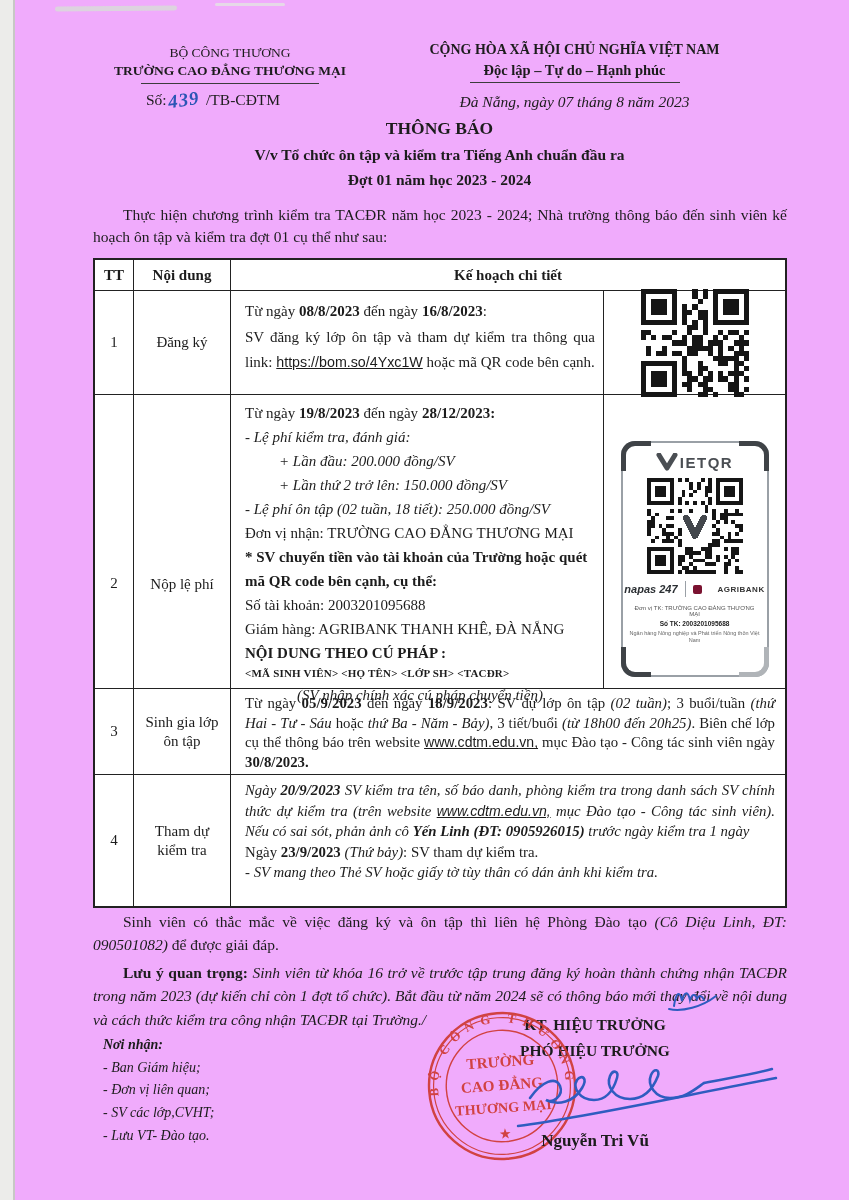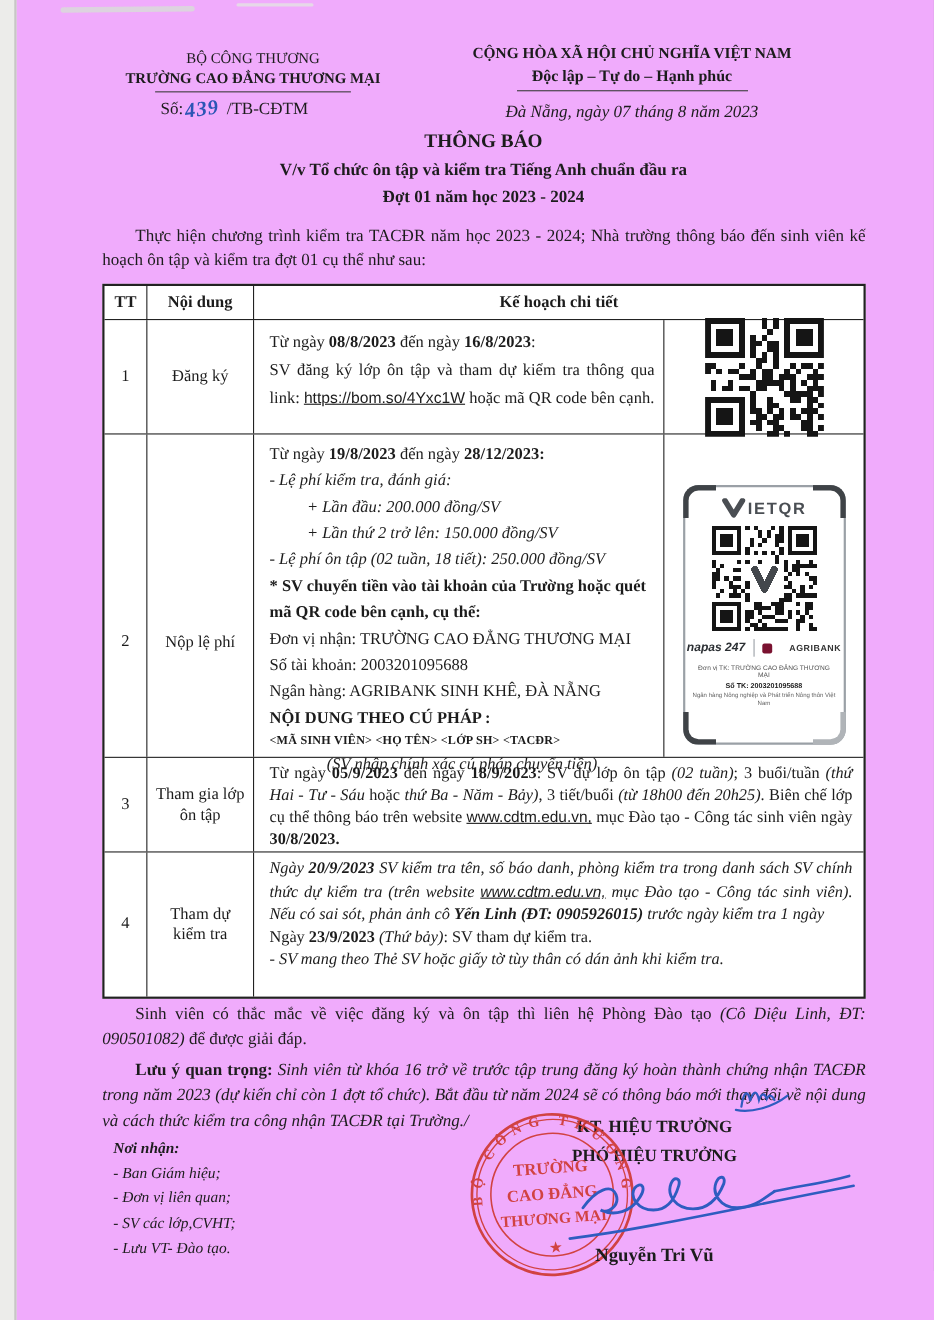--- a/index.html
+++ b/index.html
@@ -173,24 +173,24 @@
       <div class="c1">2</div>
       <div class="c2">Nộp lệ phí</div>
       <div class="c3">
         <div class="split">
           <div class="c3-text">
             <div><span>Từ ngày </span><span class="rb">19/8/2023</span><span> đến ngày </span><span class="rb">28/12/2023</span><span class="rb">:</span></div>
             <div><span class="ri">- Lệ phí kiểm tra, đánh giá:</span></div>
             <div class="ind"><span class="ri">+ Lần đầu: 200.000 đồng/SV</span></div>
             <div class="ind"><span class="ri">+ Lần thứ 2 trở lên: 150.000 đồng/SV</span></div>
             <div><span class="ri">- Lệ phí ôn tập (02 tuần, 18 tiết): 250.000 đồng/SV</span></div>
+            <div><span>Đơn vị nhận: TRƯỜNG CAO ĐẲNG THƯƠNG MẠI</span></div>
             <div><span class="rb">* SV chuyển tiền vào tài khoản của Trường hoặc quét mã QR code bên cạnh, cụ thể:</span></div>
-            <div><span>Đơn vị nhận: TRƯỜNG CAO ĐẲNG THƯƠNG MẠI</span></div>
             <div><span>Số tài khoản: 2003201095688</span></div>
-            <div><span>Ngân hàng: AGRIBANK SINH KHÊ, ĐÀ NẴNG</span></div>
+            <div><span>Giám hàng: AGRIBANK THANH KHÊ, ĐÀ NẴNG</span></div>
             <div><span class="rb">NỘI DUNG THEO CÚ PHÁP :</span></div>
             <div class="sm"><span class="rb">&lt;MÃ SINH VIÊN&gt; &lt;HỌ TÊN&gt; &lt;LỚP SH&gt; &lt;TACĐR&gt;</span></div>
             <div class="ctr"><span class="ri">(SV nhập chính xác cú pháp chuyển tiền)</span></div>
           </div>
           <div class="c3-side">
             <div class="vcard">
               <div class="corner c-tl"></div>
               <div class="corner c-tr"></div>
               <div class="corner c-bl"></div>
               <div class="corner c-br"></div>
@@ -227,21 +227,21 @@
                 <div class="v-i3">Ngân hàng Nông nghiệp và Phát triển Nông thôn Việt Nam</div>
               </div>
             </div>
           </div>
         </div>
       </div>
     </div>
 
     <div class="t-row r3">
       <div class="c1">3</div>
-      <div class="c2">Tham gia lớp ôn tập</div>
+      <div class="c2">Sinh gia lớp ôn tập</div>
       <div class="c3"><span>Từ ngày </span><span class="rb">05/9/2023</span><span> đến ngày </span><span class="rb">18/9/2023</span><span>: SV dự lớp ôn tập </span><span class="ri">(02 tuần)</span><span>; 3 buổi/tuần </span><span class="ri">(thứ Hai - Tư - Sáu</span><span> hoặc </span><span class="ri">thứ Ba - Năm - Bảy)</span><span>, 3 tiết/buổi </span><span class="ri">(từ 18h00 đến 20h25)</span><span>. Biên chế lớp cụ thể thông báo trên website </span><span class="ru rs">www.cdtm.edu.vn,</span><span> mục Đào tạo - Công tác sinh viên ngày </span><span class="rb">30/8/2023.</span></div>
     </div>
 
     <div class="t-row r4">
       <div class="c1">4</div>
       <div class="c2">Tham dự kiểm tra</div>
       <div class="c3">
         <div class="p1"><span class="ri">Ngày </span><span class="rb ri">20/9/2023</span><span class="ri"> SV kiểm tra tên, số báo danh, phòng kiểm tra trong danh sách SV chính thức dự kiểm tra (trên website </span><span class="ri ru rs">www.cdtm.edu.vn,</span><span class="ri"> mục Đào tạo - Công tác sinh viên). Nếu có sai sót, phản ảnh cô </span><span class="rb ri">Yến Linh (ĐT: 0905926015)</span><span class="ri"> trước ngày kiểm tra 1 ngày</span></div>
         <div><span>Ngày </span><span class="rb">23/9/2023</span><span> </span><span class="ri">(Thứ bảy)</span><span>: SV tham dự kiểm tra.</span></div>
         <div><span class="ri">- SV mang theo Thẻ SV hoặc giấy tờ tùy thân có dán ảnh khi kiểm tra.</span></div>

